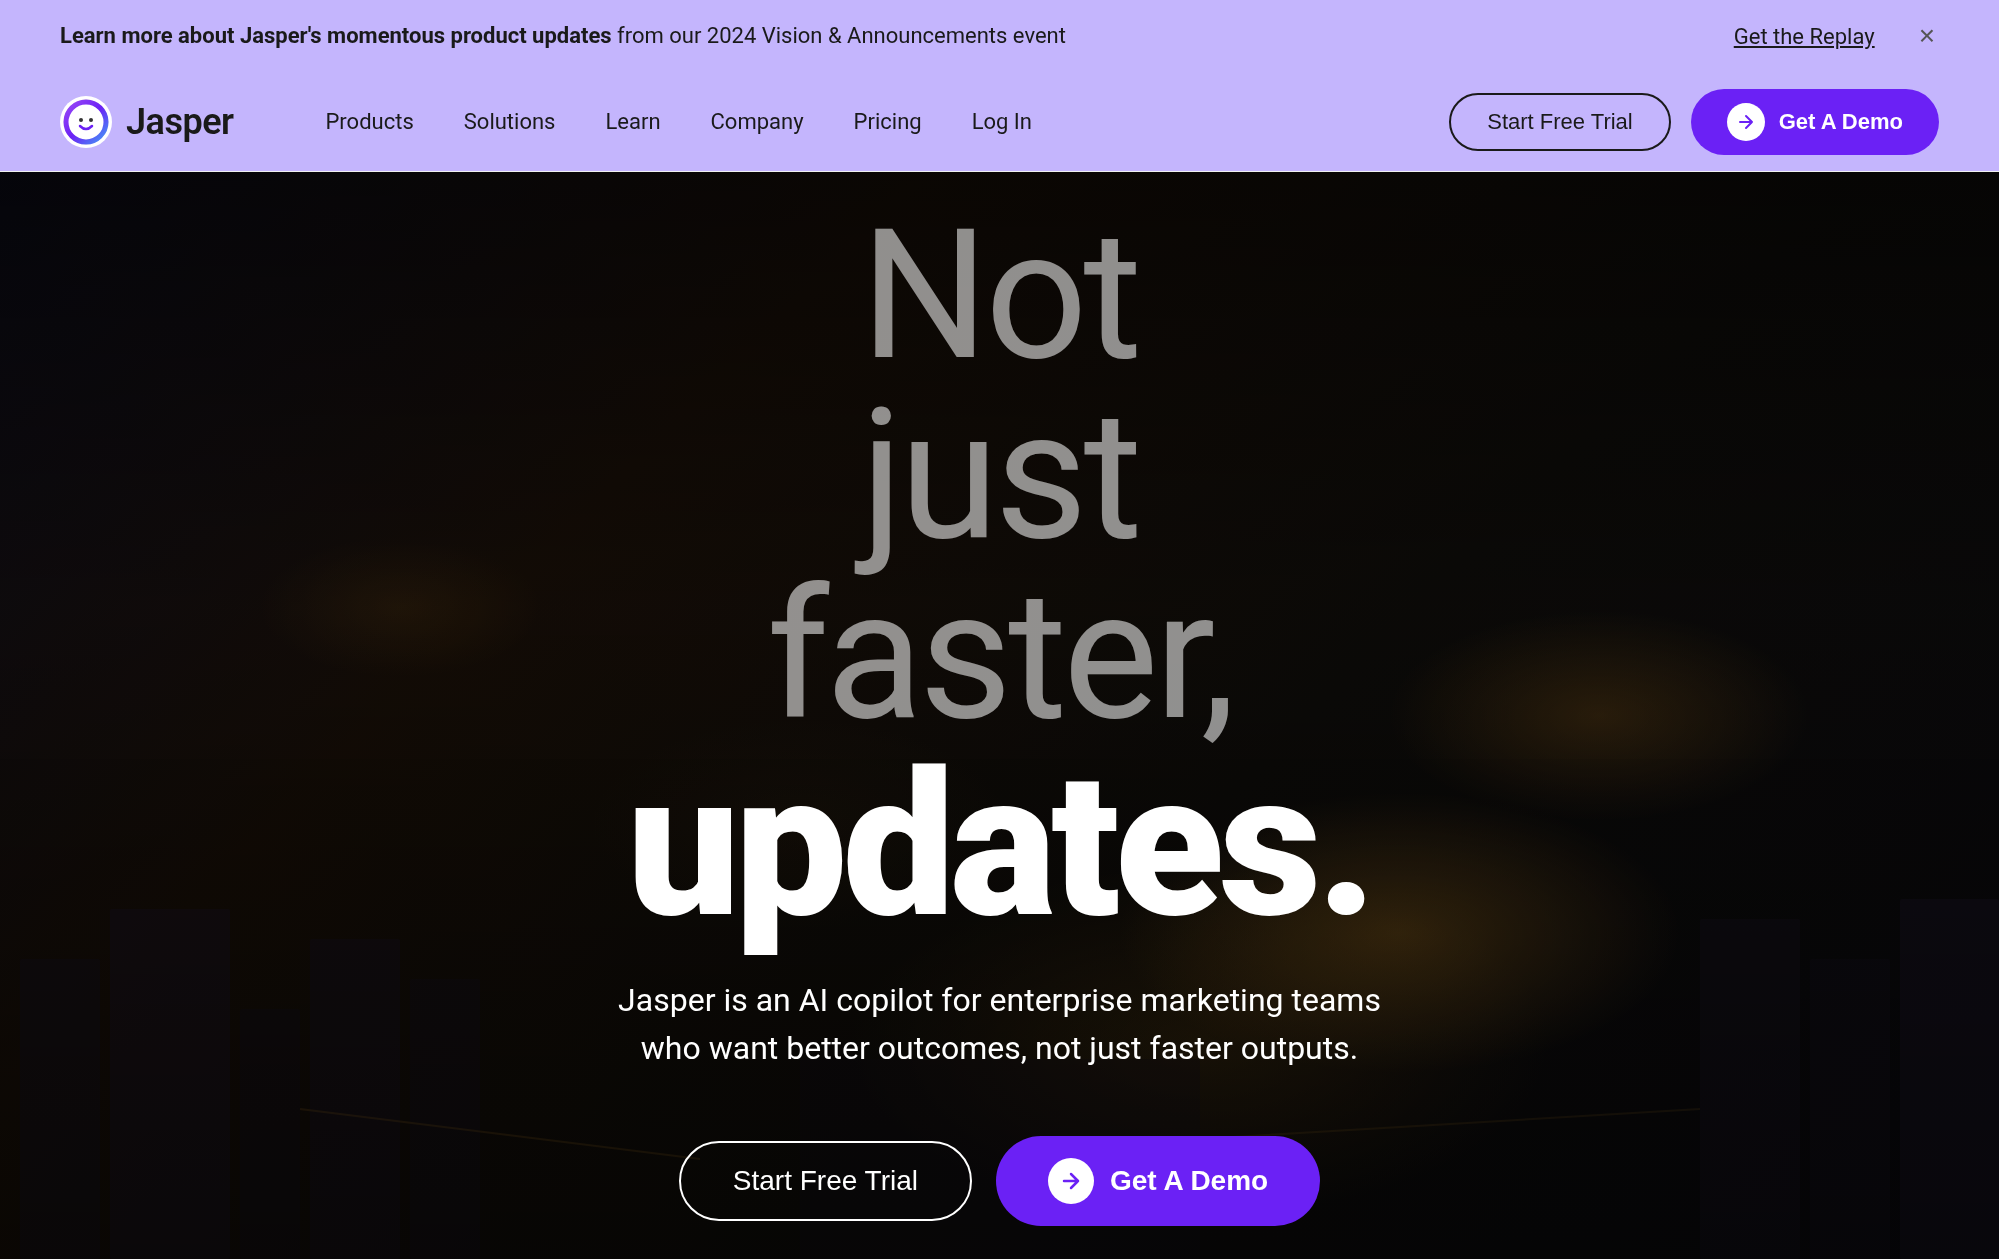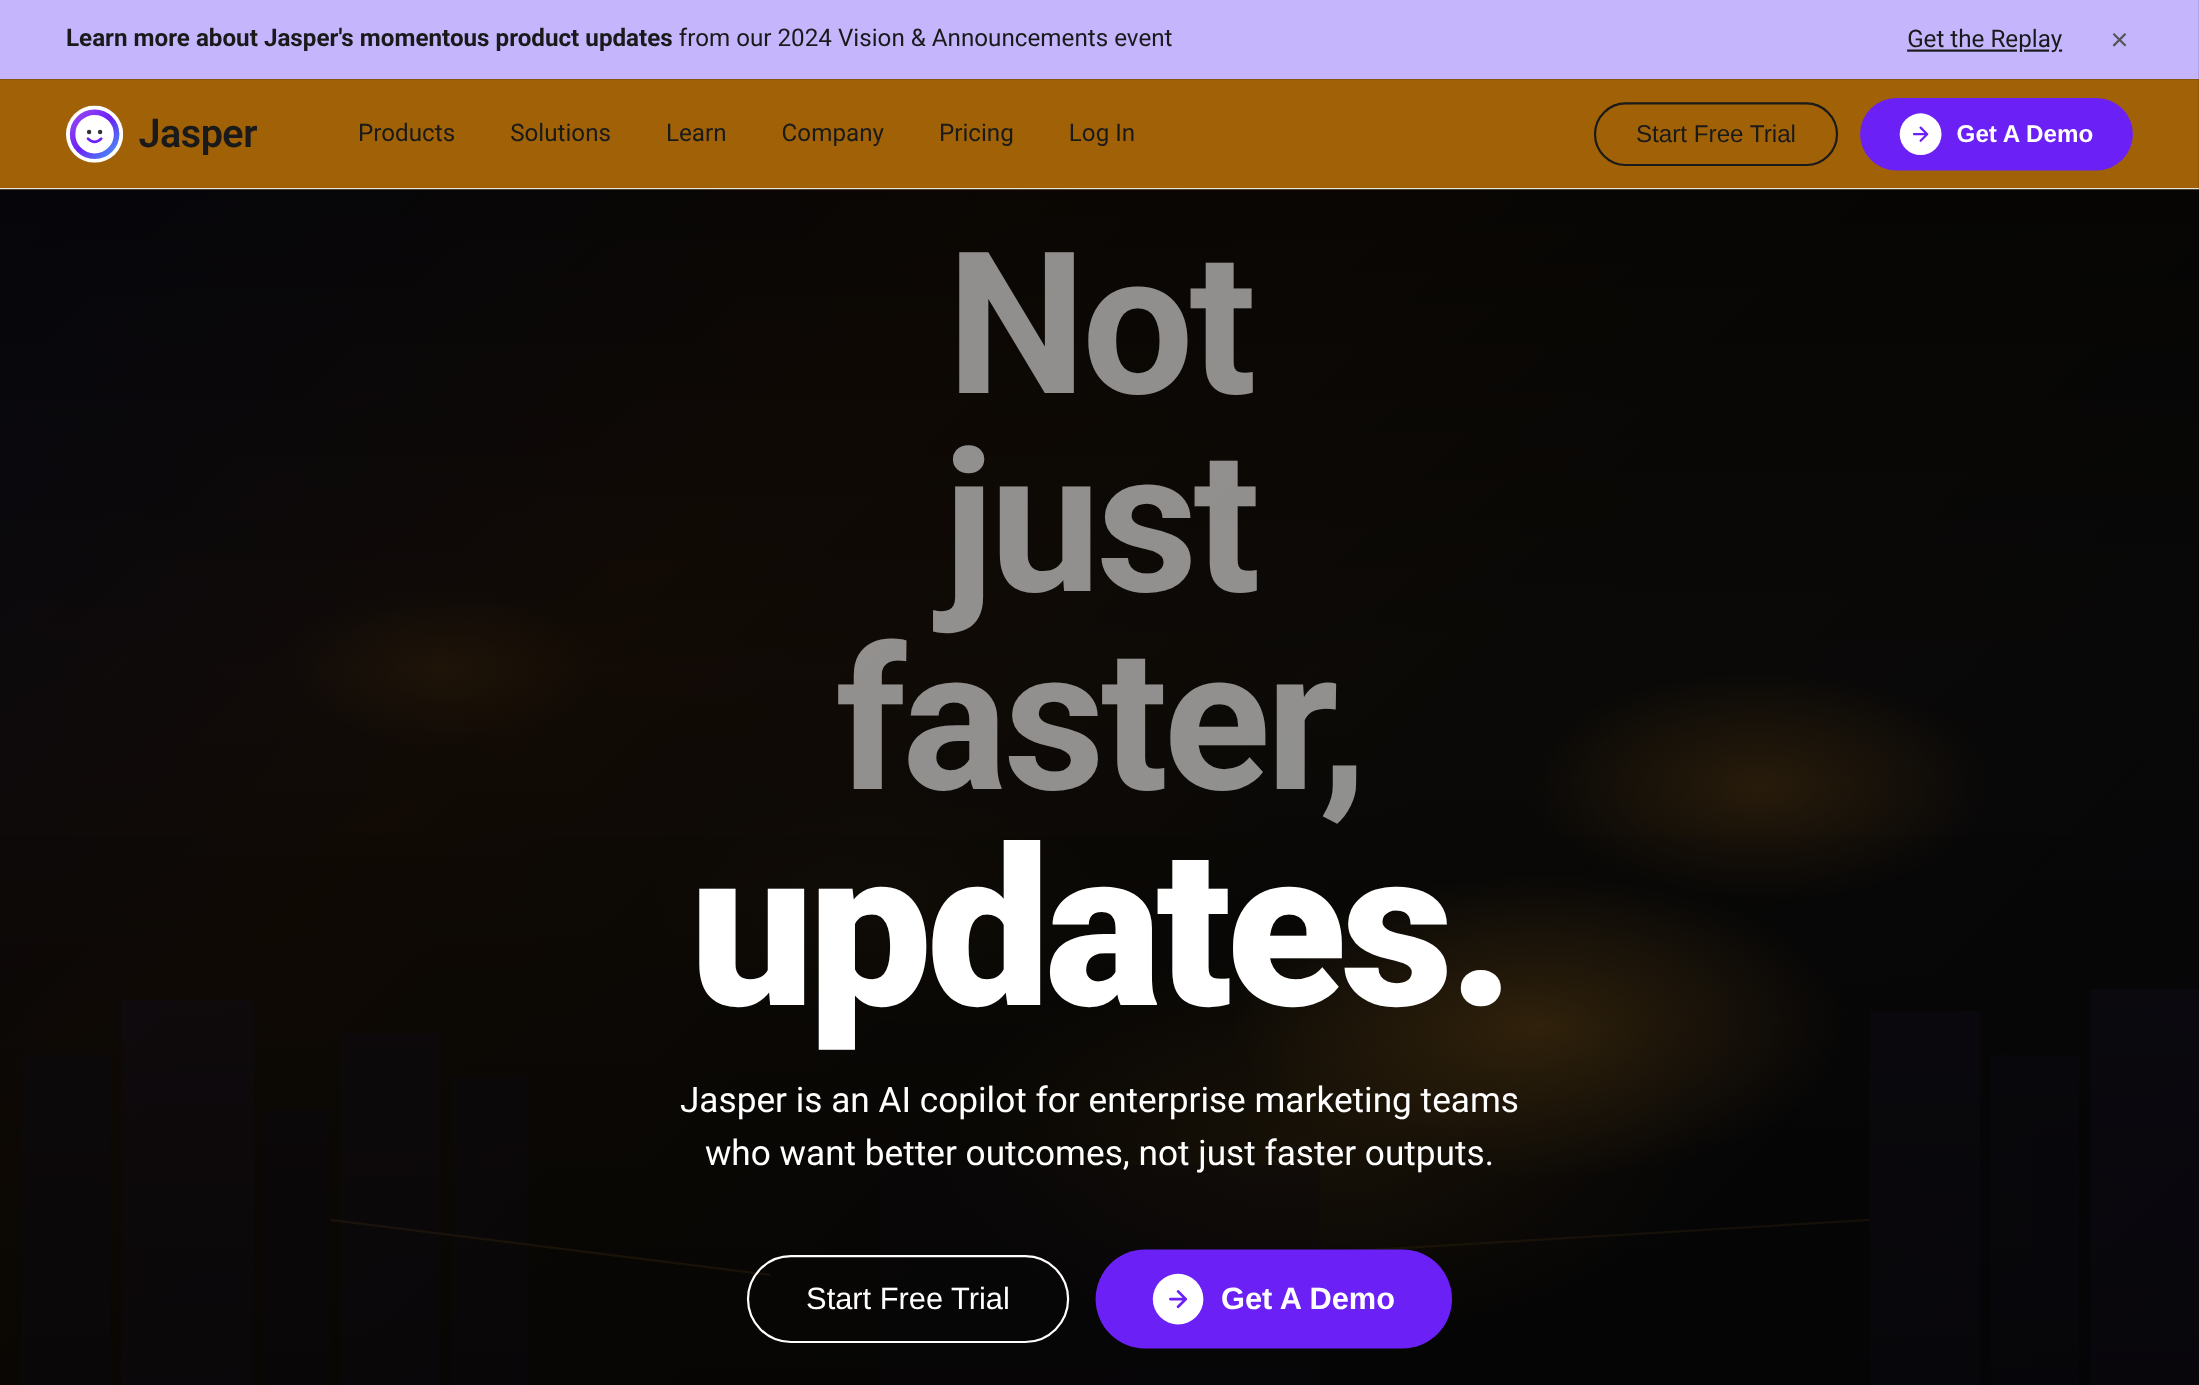--- a/index.html
+++ b/index.html
@@ -58,21 +58,21 @@
       border: none;
       cursor: pointer;
       font-size: 28px;
       color: #555;
       line-height: 1;
       padding: 0 4px;
     }
 
     
     .navbar {
-      background: #a16207;
+      background: #c4b5fd;
       padding: 0 60px;
       height: 100px;
       display: flex;
       align-items: center;
       justify-content: space-between;
       position: relative;
       z-index: 100;
       border-bottom: 1px solid #f0f0f0;
     }
 
@@ -218,21 +218,21 @@
       text-align: center;
       display: flex;
       flex-direction: column;
       align-items: center;
       gap: 0;
     }
 
     .hero-headline {
       color: rgba(255,255,255,0.55);
       font-size: 180px;
-      font-weight: 700;
+      font-weight: 400;
       line-height: 1.0;
       letter-spacing: -4px;
       margin-bottom: 0;
     }
 
     .hero-headline-better {
       color: #fff;
       font-size: 200px;
       font-weight: 900;
       line-height: 1.0;

